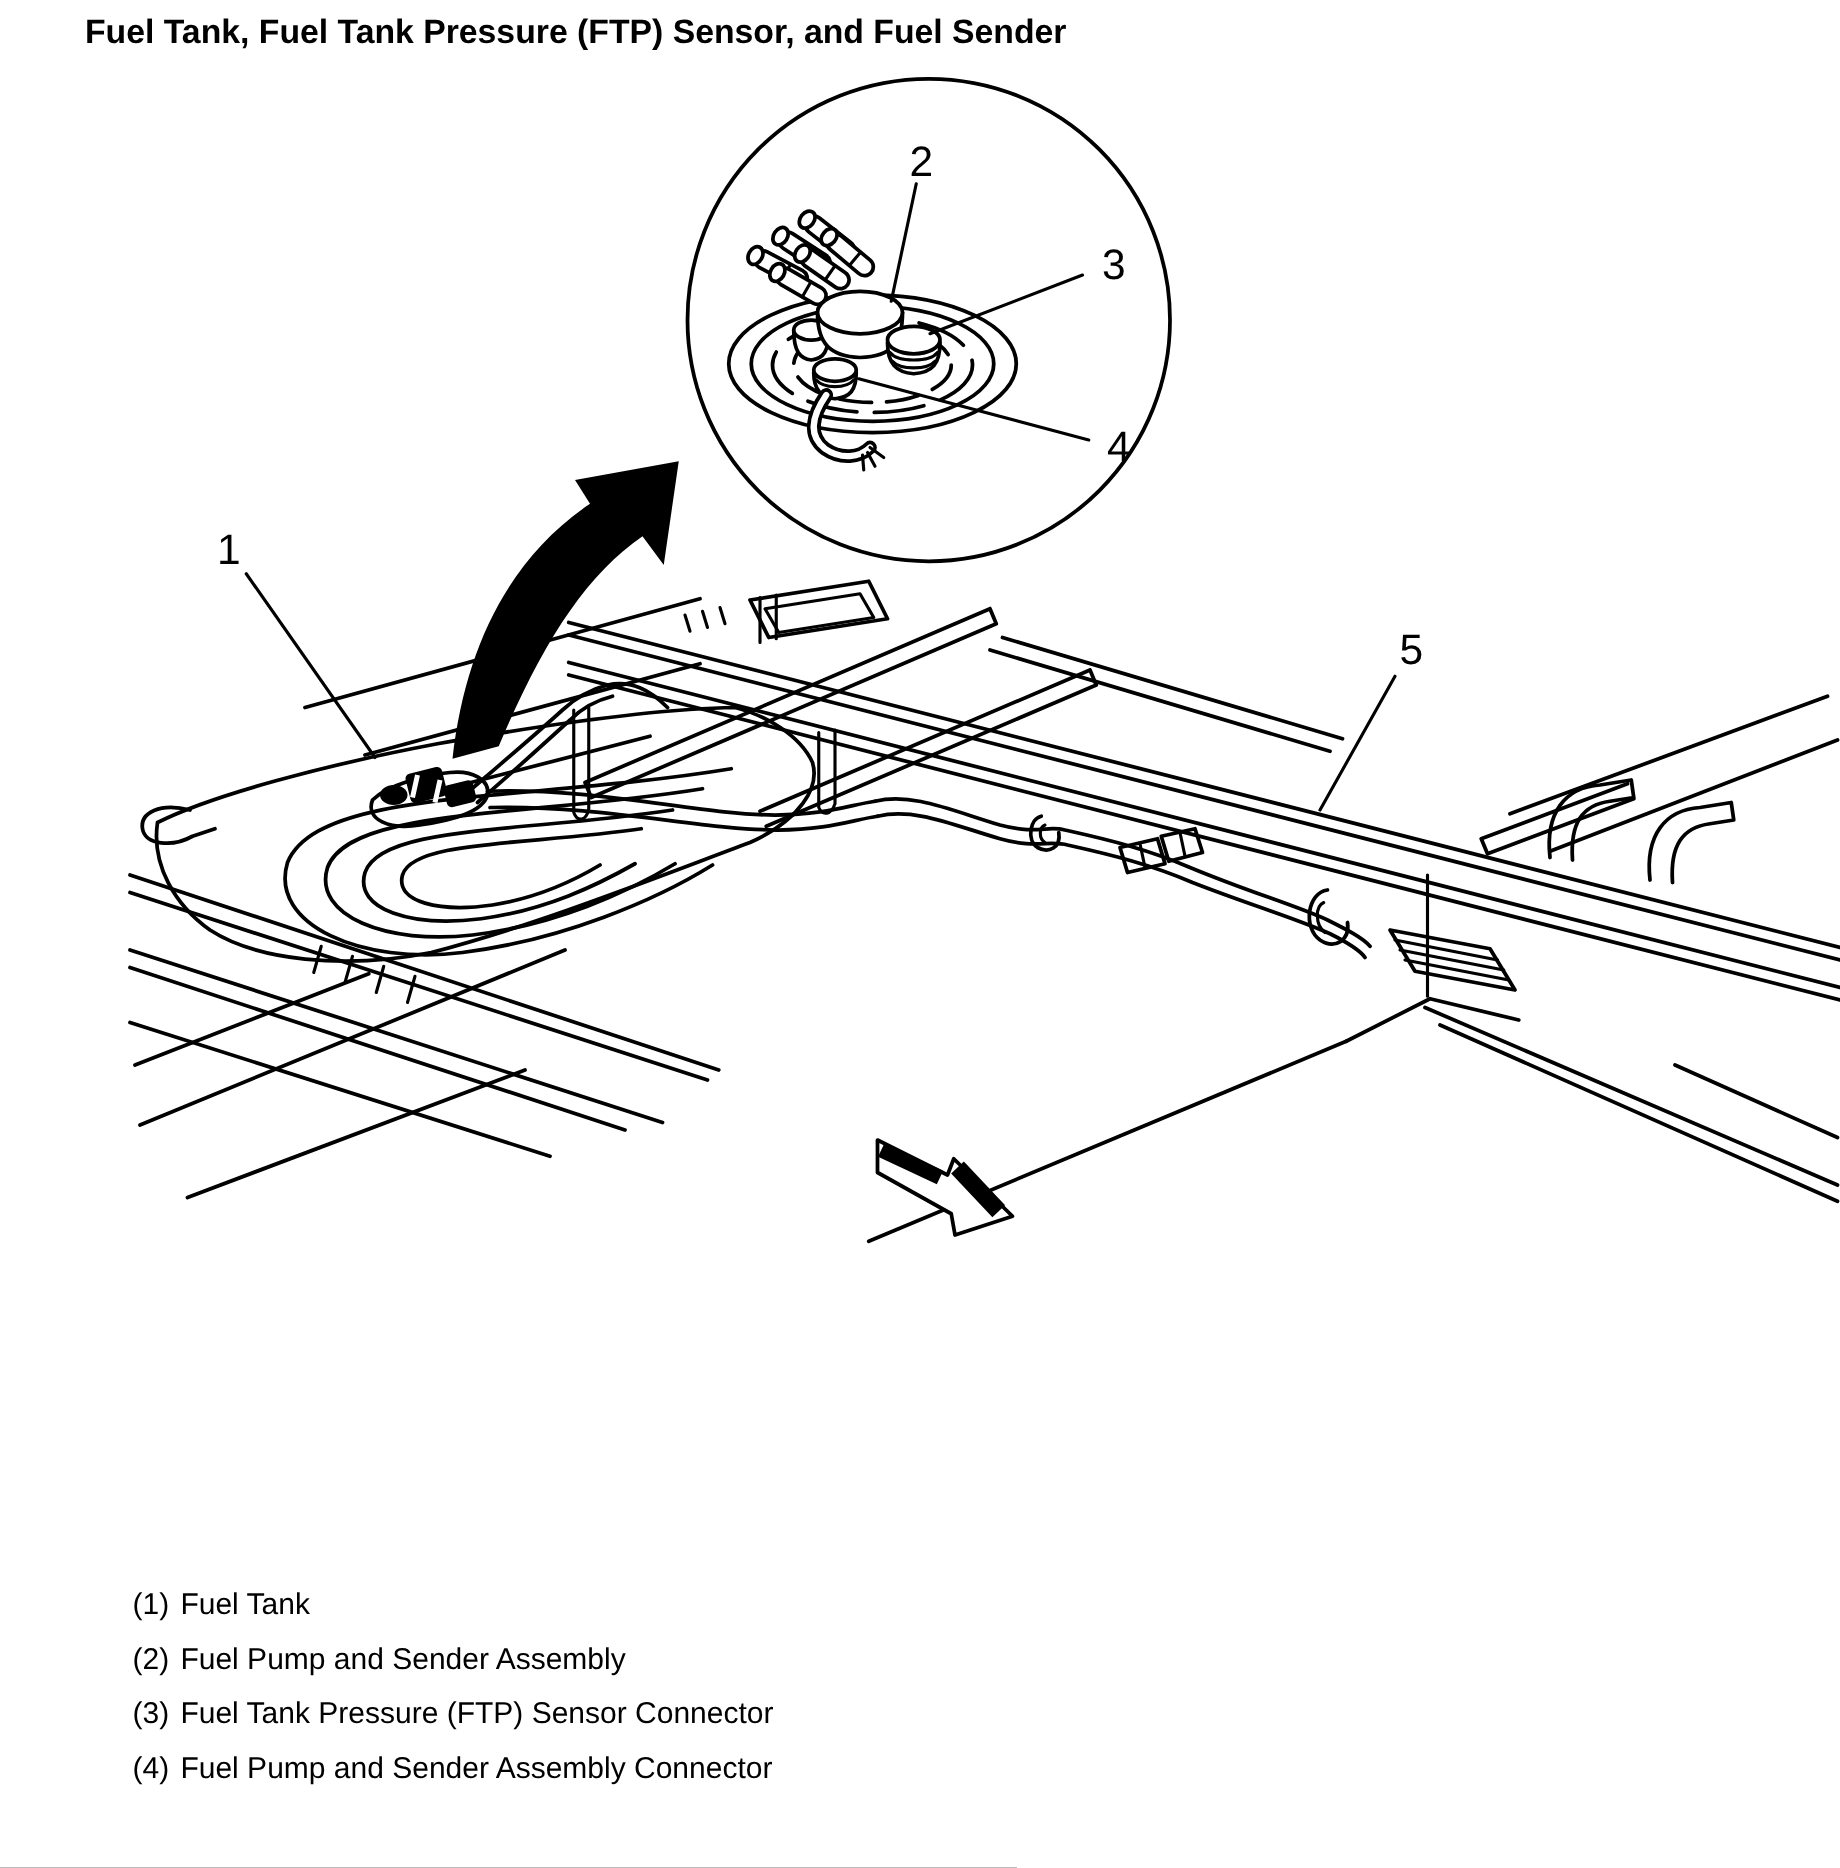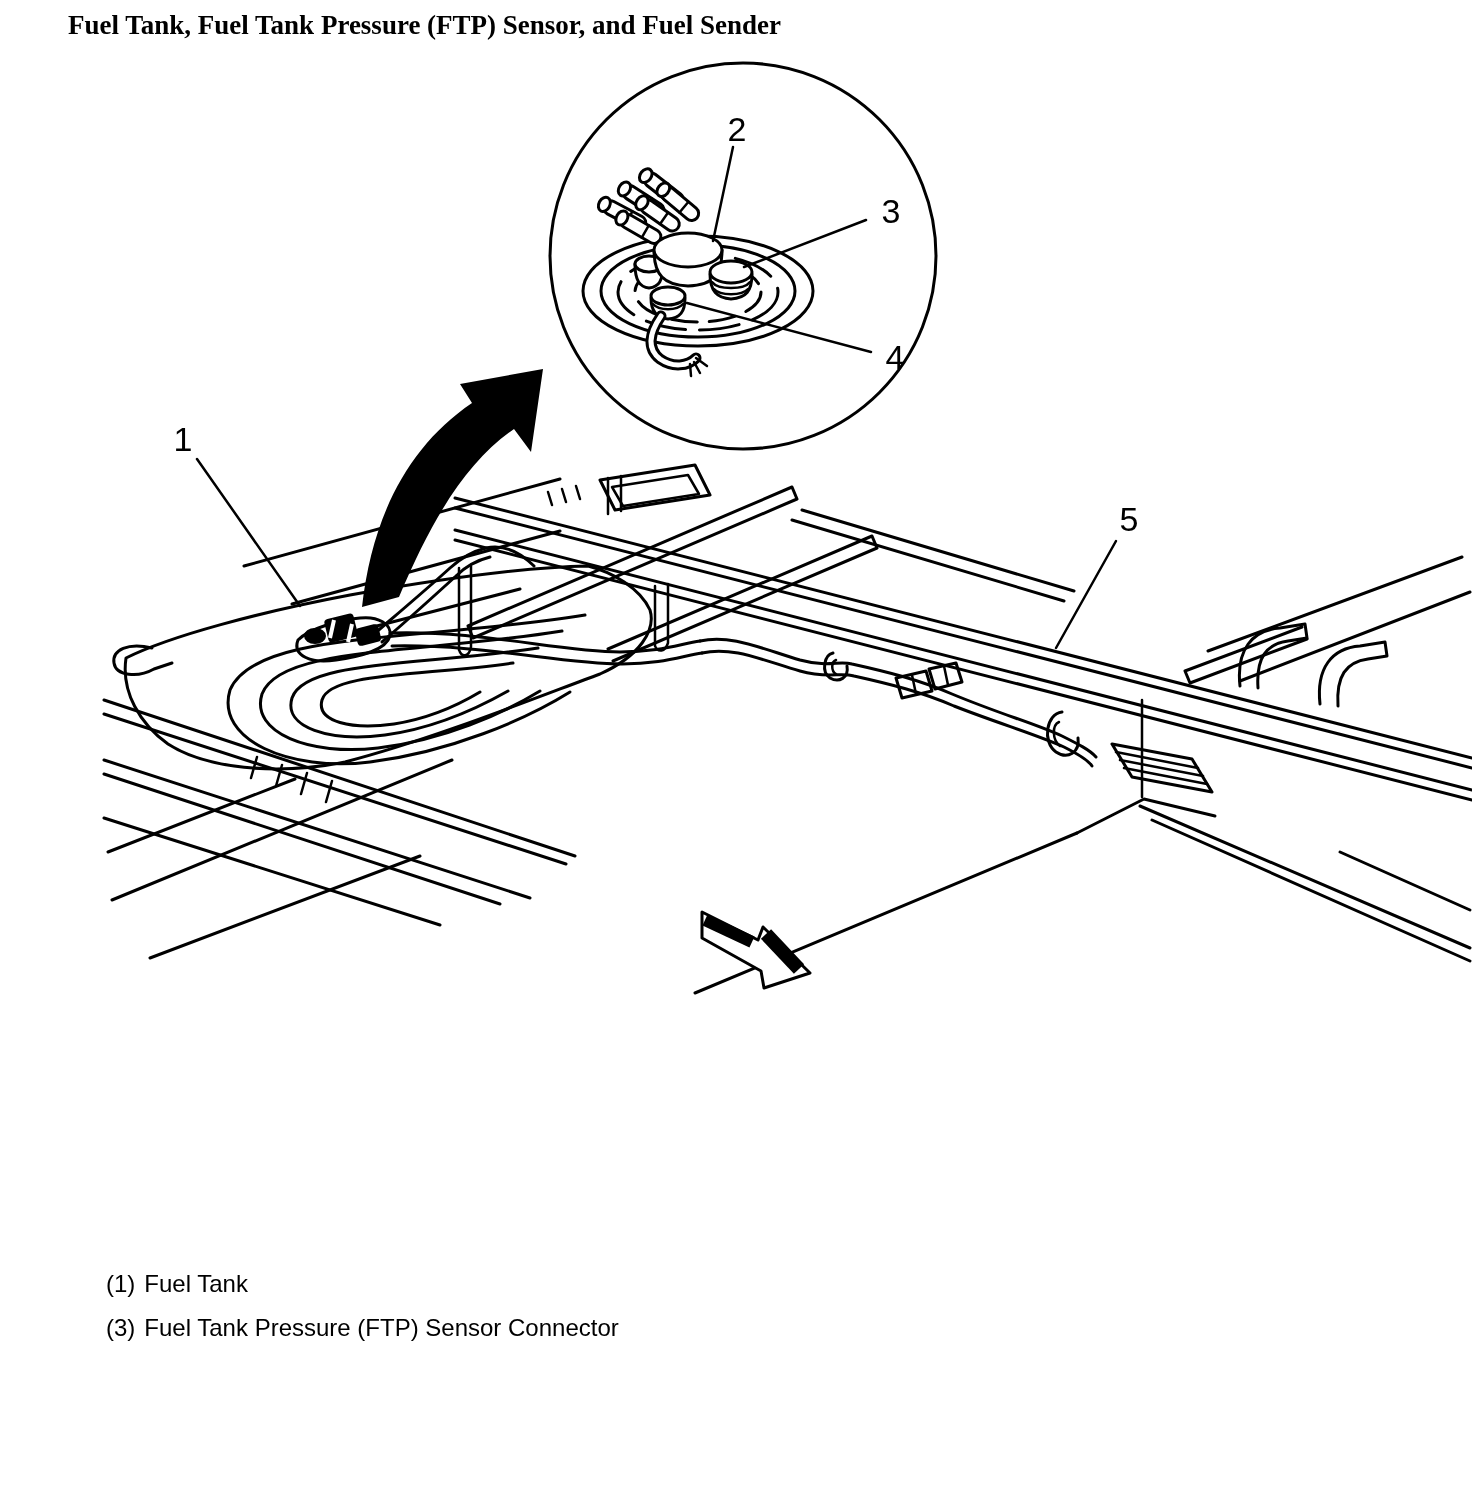--- a/index.html
+++ b/index.html
@@ -7,21 +7,20 @@
   html,body { background:#888; }
   .page {
     position:relative; width:1472px; height:1494px;
     background:var(--paper); overflow:hidden; margin:0 auto;
     font-family:"Liberation Sans", sans-serif; color:var(--ink);
   }
   .title {
     position:absolute; left:68px; top:10px;
     font-size:27px; font-weight:bold; letter-spacing:0;
     white-space:nowrap;
-    font-family:Liberation Serif, serif;
   }
   svg.art { position:absolute; left:0; top:0; width:1472px; height:1494px; }
   svg.art * { vector-effect:none; }
   .stroke { fill:none; stroke:var(--ink); stroke-width:3; stroke-linecap:round; stroke-linejoin:round; }
   .thin   { stroke-width:2.5; }
   .wfill  { fill:var(--paper); stroke:var(--ink); stroke-width:3; stroke-linejoin:round; }
   .ink    { fill:var(--ink); stroke:none; }
   .callout-num { font-family:"Liberation Sans", sans-serif; font-size:34px; fill:var(--ink); }
   .legend {
     position:absolute; left:68px; top:1262px;
@@ -262,17 +261,23 @@
       <text class="callout-num" x="895" y="369" text-anchor="middle">4</text>
       <text class="callout-num" x="1129" y="531" text-anchor="middle">5</text>
     </g>
   </svg>
 
   <div class="legend">
     <div>
       <span class="num">(1)</span><span>Fuel Tank</span>
     </div>
     <div>
+      <span class="num">(2)</span><span>Fuel Pump and Sender Assembly</span>
+    </div>
+    <div>
       <span class="num">(3)</span><span>Fuel Tank Pressure (FTP) Sensor Connector</span>
     </div>
+    <div>
+      <span class="num">(4)</span><span>Fuel Pump and Sender Assembly Connector</span>
+    </div>
   </div>
 
 </div>
 
 </body></html>

